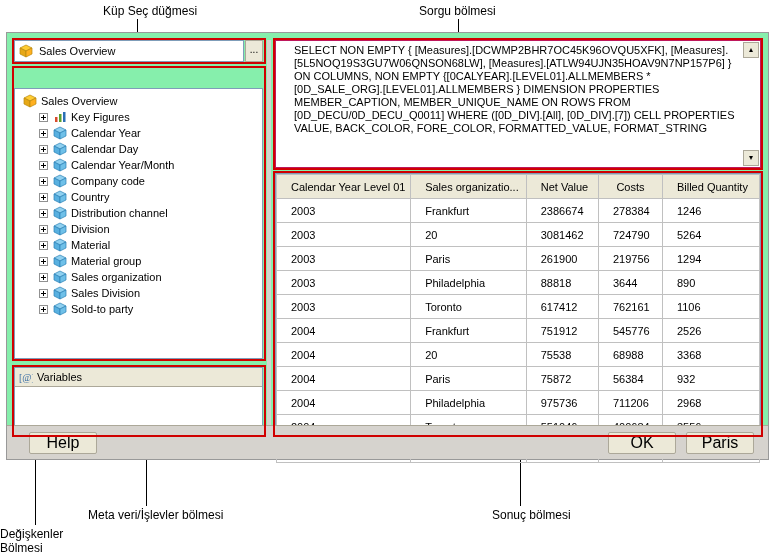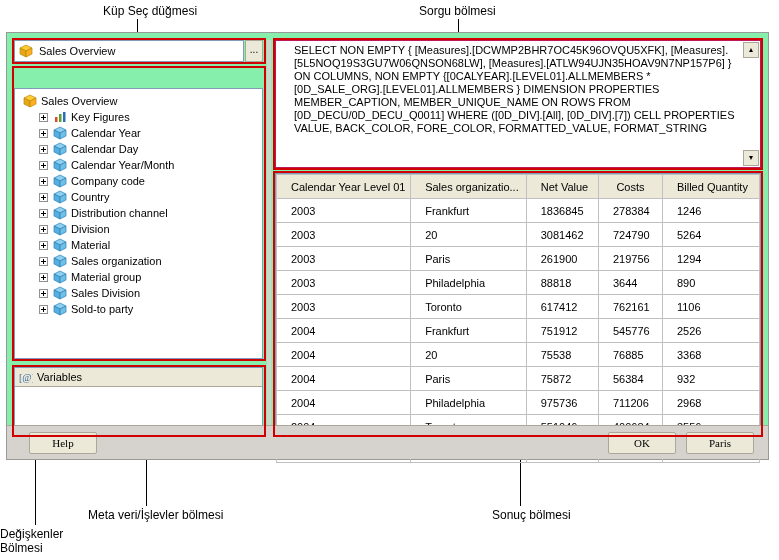--- a/index.html
+++ b/index.html
@@ -217,23 +217,22 @@
     background: #d6d3ce;
   }
   .btn {
     position: absolute;
     width: 68px; height: 22px;
     background: #ece9d8;
     border: 1px solid #aca899;
     border-radius: 2px;
     text-align: center;
     line-height: 20px;
-    font-size: 11px;
+    font-size: 16px;
     cursor: pointer;
-    font-family: Liberation Serif, serif;
   }
   .btn.help { left: 22px; top: 6px; }
   .btn.ok   { right: 92px; top: 6px; }
   .btn.cancel { right: 14px; top: 6px; }
   
   svg { display: block; }
 </style>
 </head>
 <body>
 
@@ -378,32 +377,32 @@
         </div>
         <div class="tree-item">
           <span class="exp"></span>
           <span class="icon">
             <svg width="14" height="14" viewBox="0 0 14 14">
               <polygon points="7,1 13,4 7,7 1,4" fill="#8fd0f0" stroke="#2a7fb5" stroke-width="0.7"></polygon>
               <polygon points="1,4 7,7 7,13 1,10" fill="#58b0e0" stroke="#2a7fb5" stroke-width="0.7"></polygon>
               <polygon points="13,4 7,7 7,13 13,10" fill="#6fc0e8" stroke="#2a7fb5" stroke-width="0.7"></polygon>
             </svg>
           </span>
+          <span>Material group</span>
+        </div>
+        <div class="tree-item">
+          <span class="exp"></span>
+          <span class="icon">
+            <svg width="14" height="14" viewBox="0 0 14 14">
+              <polygon points="7,1 13,4 7,7 1,4" fill="#8fd0f0" stroke="#2a7fb5" stroke-width="0.7"></polygon>
+              <polygon points="1,4 7,7 7,13 1,10" fill="#58b0e0" stroke="#2a7fb5" stroke-width="0.7"></polygon>
+              <polygon points="13,4 7,7 7,13 13,10" fill="#6fc0e8" stroke="#2a7fb5" stroke-width="0.7"></polygon>
+            </svg>
+          </span>
           <span>Sales organization</span>
-        </div>
-        <div class="tree-item">
-          <span class="exp"></span>
-          <span class="icon">
-            <svg width="14" height="14" viewBox="0 0 14 14">
-              <polygon points="7,1 13,4 7,7 1,4" fill="#8fd0f0" stroke="#2a7fb5" stroke-width="0.7"></polygon>
-              <polygon points="1,4 7,7 7,13 1,10" fill="#58b0e0" stroke="#2a7fb5" stroke-width="0.7"></polygon>
-              <polygon points="13,4 7,7 7,13 13,10" fill="#6fc0e8" stroke="#2a7fb5" stroke-width="0.7"></polygon>
-            </svg>
-          </span>
-          <span>Material group</span>
         </div>
         <div class="tree-item">
           <span class="exp"></span>
           <span class="icon">
             <svg width="14" height="14" viewBox="0 0 14 14">
               <polygon points="7,1 13,4 7,7 1,4" fill="#8fd0f0" stroke="#2a7fb5" stroke-width="0.7"></polygon>
               <polygon points="1,4 7,7 7,13 1,10" fill="#58b0e0" stroke="#2a7fb5" stroke-width="0.7"></polygon>
               <polygon points="13,4 7,7 7,13 13,10" fill="#6fc0e8" stroke="#2a7fb5" stroke-width="0.7"></polygon>
             </svg>
           </span>
@@ -457,21 +456,21 @@
             <th>Sales organizatio...</th>
             <th style="text-align: right;">Net Value</th>
             <th style="text-align: center;">Costs</th>
             <th style="">Billed Quantity</th>
           </tr>
         </thead>
       <tbody id="grid-body">
           <tr>
             <td>2003</td>
             <td>Frankfurt</td>
-            <td>1836845</td>
+            <td>2386674</td>
             <td>278384</td>
             <td>1246</td>
           </tr>
           <tr>
             <td>2003</td>
             <td>20</td>
             <td>3081462</td>
             <td>724790</td>
             <td>5264</td>
           </tr>
@@ -500,21 +499,21 @@
             <td>2004</td>
             <td>Frankfurt</td>
             <td>751912</td>
             <td>545776</td>
             <td>2526</td>
           </tr>
           <tr>
             <td>2004</td>
             <td>20</td>
             <td>75538</td>
-            <td>76885</td>
+            <td>68988</td>
             <td>3368</td>
           </tr>
           <tr>
             <td>2004</td>
             <td>Paris</td>
             <td>75872</td>
             <td>56384</td>
             <td>932</td>
           </tr>
           <tr>

